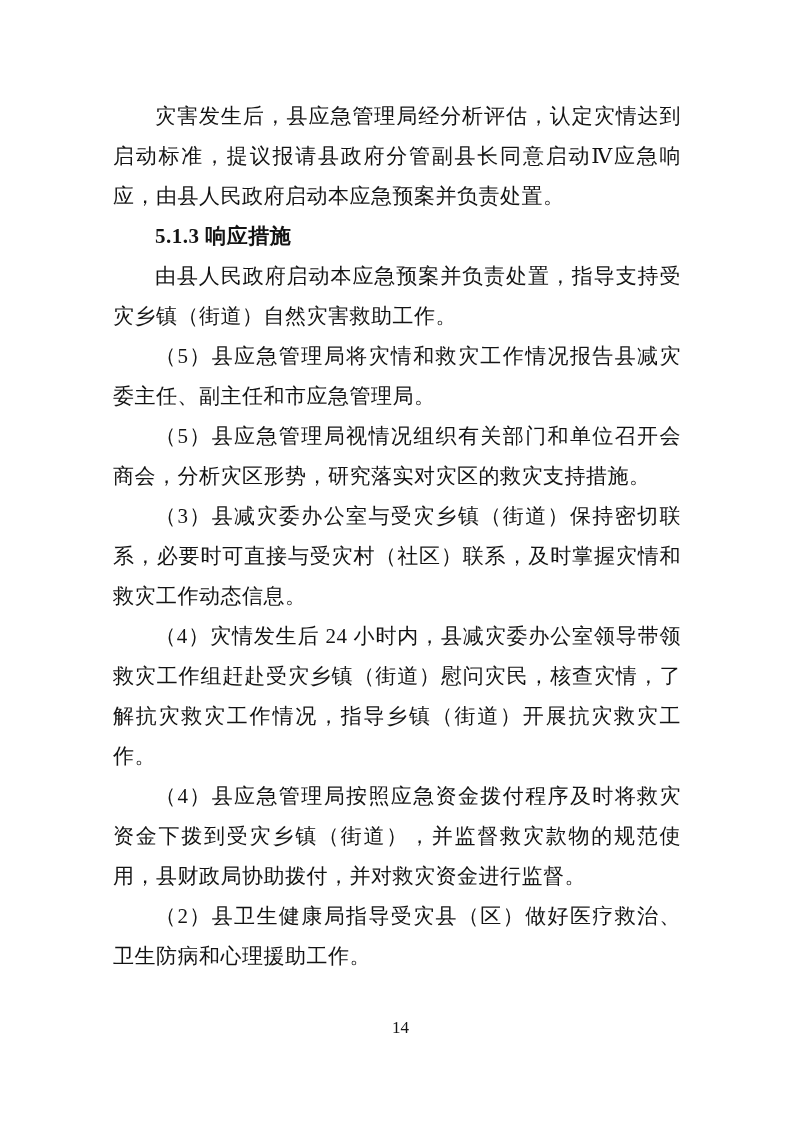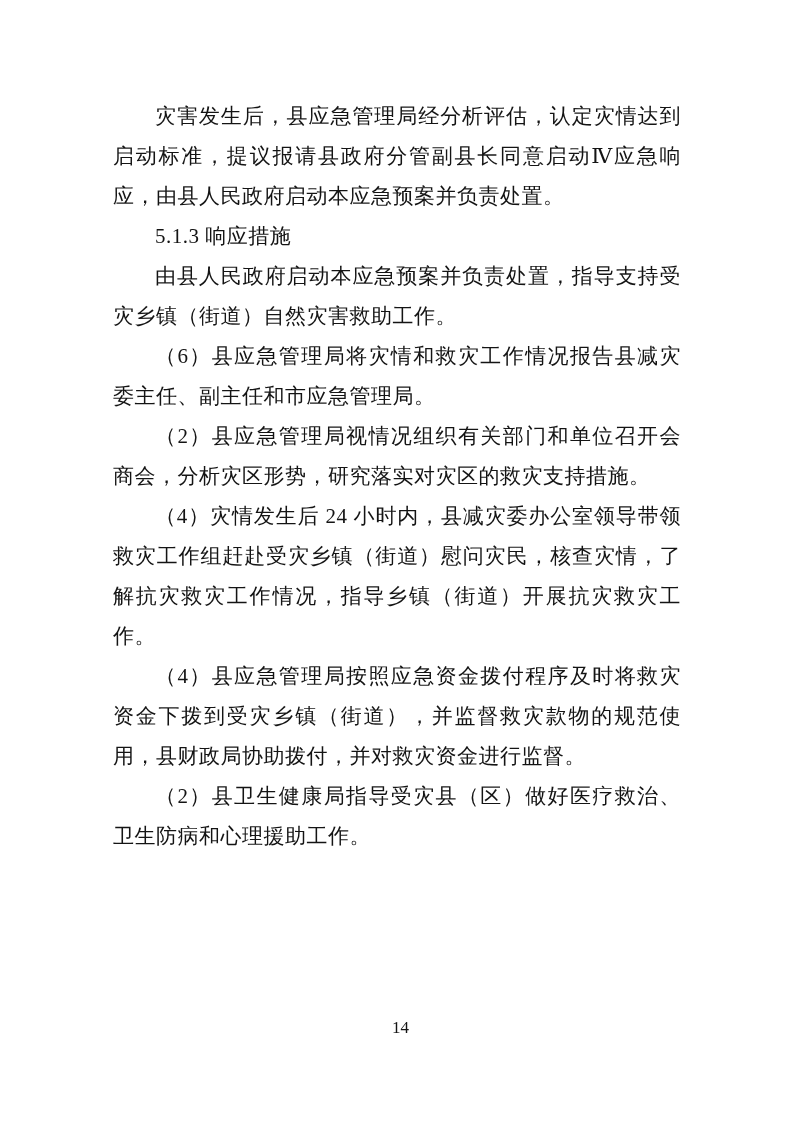--- a/index.html
+++ b/index.html
@@ -26,21 +26,21 @@
     margin: 0;
     font-size: 21px;
     line-height: 40px;
     letter-spacing: 0.5px;
     text-indent: 2em;
     text-align: justify;
     text-justify: inter-ideograph;
     word-break: break-all;
   }
   .heading {
-    font-weight: normal; 
+    font-weight: bold; 
   }
   .footer {
     position: absolute;
     left: 4px;
     top: 1014px;
     width: 100%;
     text-align: center;
     font-size: 17px;
     line-height: 28px;
     color: #141414;
@@ -48,22 +48,23 @@
 </style>
 </head>
 <body>
 
 <div class="page">
 
   <div class="content">
     <p class="para">灾害发生后，县应急管理局经分析评估，认定灾情达到启动标准，提议报请县政府分管副县长同意启动Ⅳ应急响应，由县人民政府启动本应急预案并负责处置。</p>
     <p class="para heading">5.1.3 响应措施</p>
     <p class="para">由县人民政府启动本应急预案并负责处置，指导支持受灾乡镇（街道）自然灾害救助工作。</p>
-    <p class="para">（6）县应急管理局将灾情和救灾工作情况报告县减灾委主任、副主任和市应急管理局。</p>
-    <p class="para">（2）县应急管理局视情况组织有关部门和单位召开会商会，分析灾区形势，研究落实对灾区的救灾支持措施。</p>
+    <p class="para">（5）县应急管理局将灾情和救灾工作情况报告县减灾委主任、副主任和市应急管理局。</p>
+    <p class="para">（5）县应急管理局视情况组织有关部门和单位召开会商会，分析灾区形势，研究落实对灾区的救灾支持措施。</p>
+    <p class="para">（3）县减灾委办公室与受灾乡镇（街道）保持密切联系，必要时可直接与受灾村（社区）联系，及时掌握灾情和救灾工作动态信息。</p>
     <p class="para">（4）灾情发生后 24 小时内，县减灾委办公室领导带领救灾工作组赶赴受灾乡镇（街道）慰问灾民，核查灾情，了解抗灾救灾工作情况，指导乡镇（街道）开展抗灾救灾工作。</p>
     <p class="para">（4）县应急管理局按照应急资金拨付程序及时将救灾资金下拨到受灾乡镇（街道），并监督救灾款物的规范使用，县财政局协助拨付，并对救灾资金进行监督。</p>
     <p class="para">（2）县卫生健康局指导受灾县（区）做好医疗救治、卫生防病和心理援助工作。</p>
   </div>
 
   <div class="footer">14</div>
 
 </div>
 
 </body></html>

